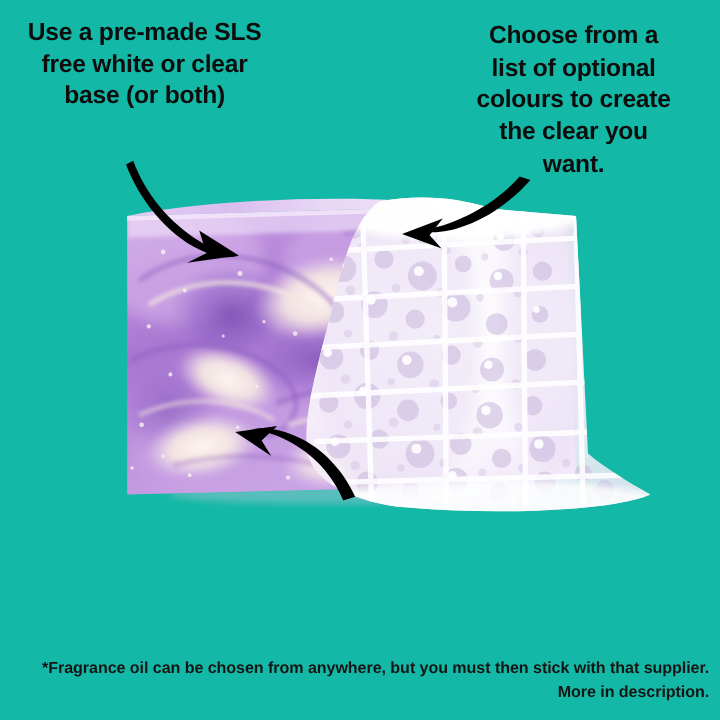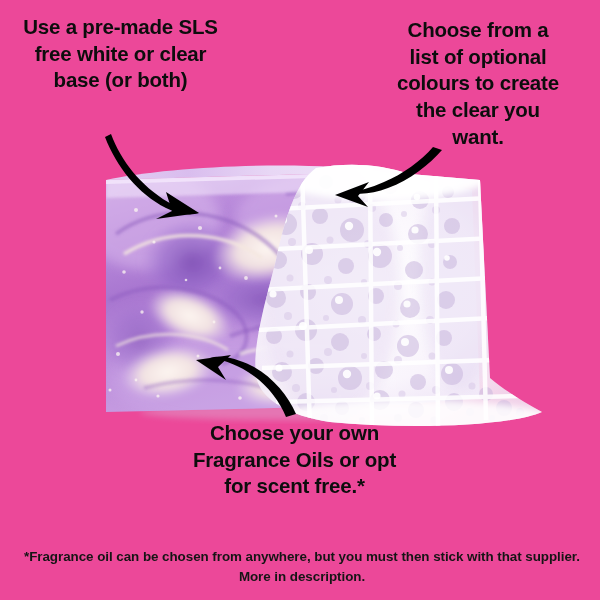--- a/index.html
+++ b/index.html
@@ -7,21 +7,21 @@
     padding: 0;
     background: #ffffff;
   }
   body {
     font-family: "Liberation Sans", sans-serif;
   }
   #canvas {
     position: relative;
     width: 600px;
     height: 600px;
-    background: #ec4899;
+    background: #14b8a6;
     overflow: hidden;
   }
 
   
   .callout {
     position: absolute;
     text-align: center;
     font-weight: 700;
     color: #0d0d0d;
     line-height: 1.30;
@@ -47,21 +47,21 @@
   
   #footnote {
     position: absolute;
     left: 13px;
     top: 547px;
     width: 578px;
     font-size: 13.4px;
     font-weight: 700;
     color: #151515;
     line-height: 1.48;
-    text-align: center;
+    text-align: right;
     letter-spacing: -0.05px;
   }
 
   
   #product-photo {
     position: absolute;
     left: 80px;
     top: 150px;
     width: 480px;
     height: 290px;
@@ -412,17 +412,16 @@
                  L 218,367
                  L 226,380 Z" fill="#000000"></path>
       </g>
     </svg>
   </div>
 
   <div class="callout" id="callout-base">Use a pre-made SLS free white or clear base (or both)</div>
 
   <div class="callout" id="callout-colours">Choose from a list of optional colours to create the clear you want.</div>
 
-  <div class="callout" id="callout-fragrance">Choose your own Fragrance Oils or opt for scent free.*</div>
 
   <div id="footnote">*Fragrance oil can be chosen from anywhere, but you must then stick with that supplier.  More in description.</div>
 
 </div>
 
 </body></html>

